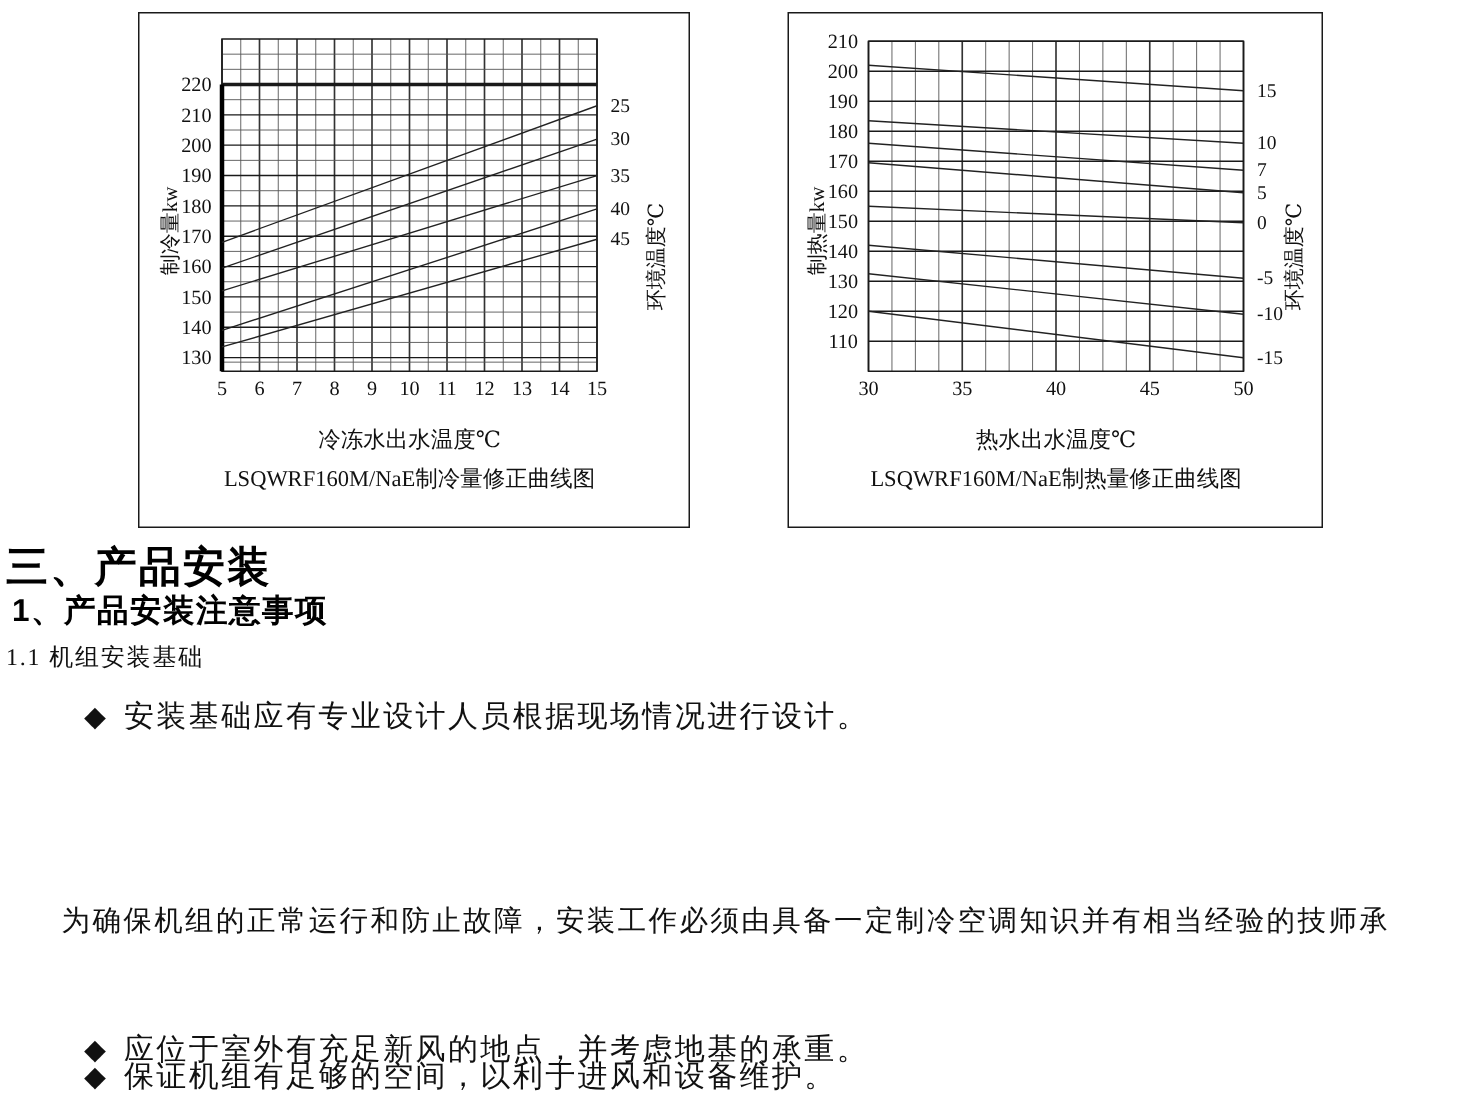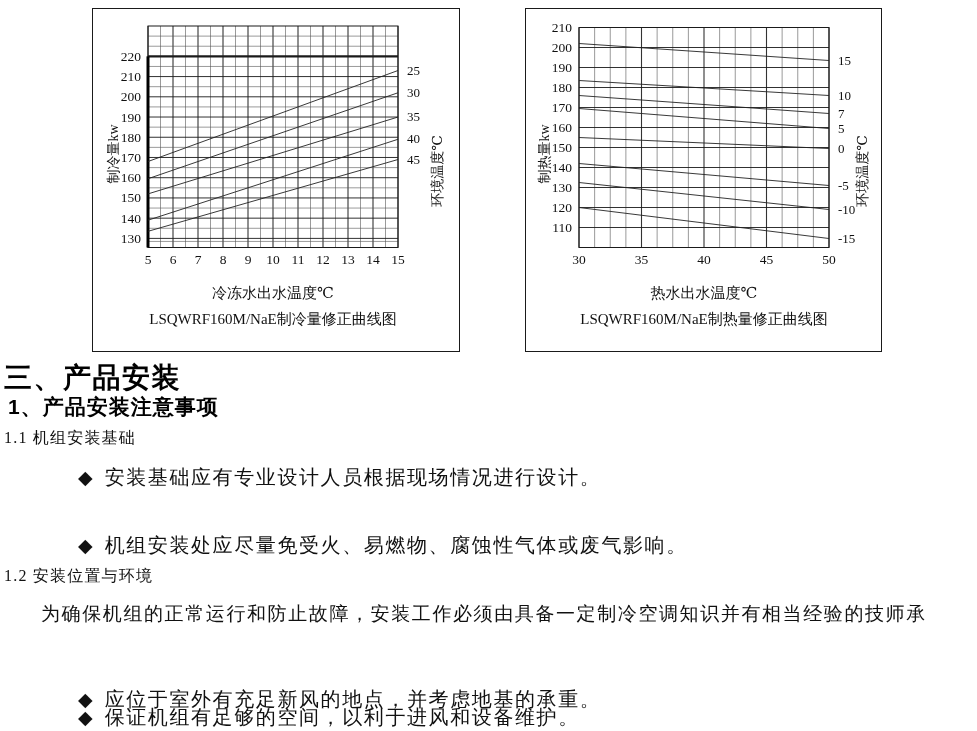--- a/index.html
+++ b/index.html
@@ -6,21 +6,21 @@
   .page{position:relative;width:977px;height:731px;background:#fff;overflow:hidden;
         font-family:"Liberation Serif","DejaVu Serif",serif;color:#111;}
   .chart-box{position:absolute;border:1px solid #1a1a1a;background:#fff;}
   svg{display:block;}
   .h1{position:absolute;left:4px;top:359px;font-family:"Liberation Sans","DejaVu Sans",sans-serif;
       font-weight:bold;font-size:28px;letter-spacing:1.5px;color:#000;}
   .h2{position:absolute;left:8px;top:393px;font-family:"Liberation Sans","DejaVu Sans",sans-serif;
       font-weight:bold;font-size:21px;letter-spacing:1px;color:#000;}
   .sub{position:absolute;left:4px;font-size:16px;letter-spacing:1.2px;}
   .para{position:absolute;font-size:19px;letter-spacing:1.6px;white-space:nowrap;}
-  .bullet{position:absolute;left:78px;font-size:20px;letter-spacing:1.6px;white-space:nowrap;}
+  .bullet{position:absolute;left:56px;font-size:20px;letter-spacing:1.6px;white-space:nowrap;}
   .diamond{display:inline-block;margin-right:12px;font-size:19px;letter-spacing:0;}
 </style>
 </head>
 <body>
 
 <div class="page">
 
   <div class="chart-box" style="left:92px;top:8px;width:366px;height:342px;">
     <svg id="chart0" width="366" height="342">
         <line x1="55" y1="17" x2="55" y2="238.5" stroke="#333" stroke-width="1.1"></line>
@@ -177,25 +177,21 @@
   </div>
 
   <div class="h1">三、产品安装</div>
   <div class="h2">1、产品安装注意事项</div>
 
   <div class="sub" style="top:428px;">1.1 机组安装基础</div>
 
   <div class="bullet" style="top:464px;">
     <span class="diamond">◆</span><span>安装基础应有专业设计人员根据现场情况进行设计。</span>
   </div>
-  <div class="bullet" style="top:532px;">
-    <span class="diamond">◆</span><span>机组安装处应尽量免受火、易燃物、腐蚀性气体或废气影响。</span>
-  </div>
-
-  <div class="sub" style="top:566px;">1.2 安装位置与环境</div>
+
 
   <div class="para" style="left:41px;top:601px;">为确保机组的正常运行和防止故障，安装工作必须由具备一定制冷空调知识并有相当经验的技师承</div>
 
   <div class="bullet" style="top:670px;margin-top:16px;">
     <span class="diamond">◆</span><span>应位于室外有充足新风的地点，并考虑地基的承重。</span>
   </div>
   <div class="bullet" style="top:704px;">
     <span class="diamond">◆</span><span>保证机组有足够的空间，以利于进风和设备维护。</span>
   </div>
 

